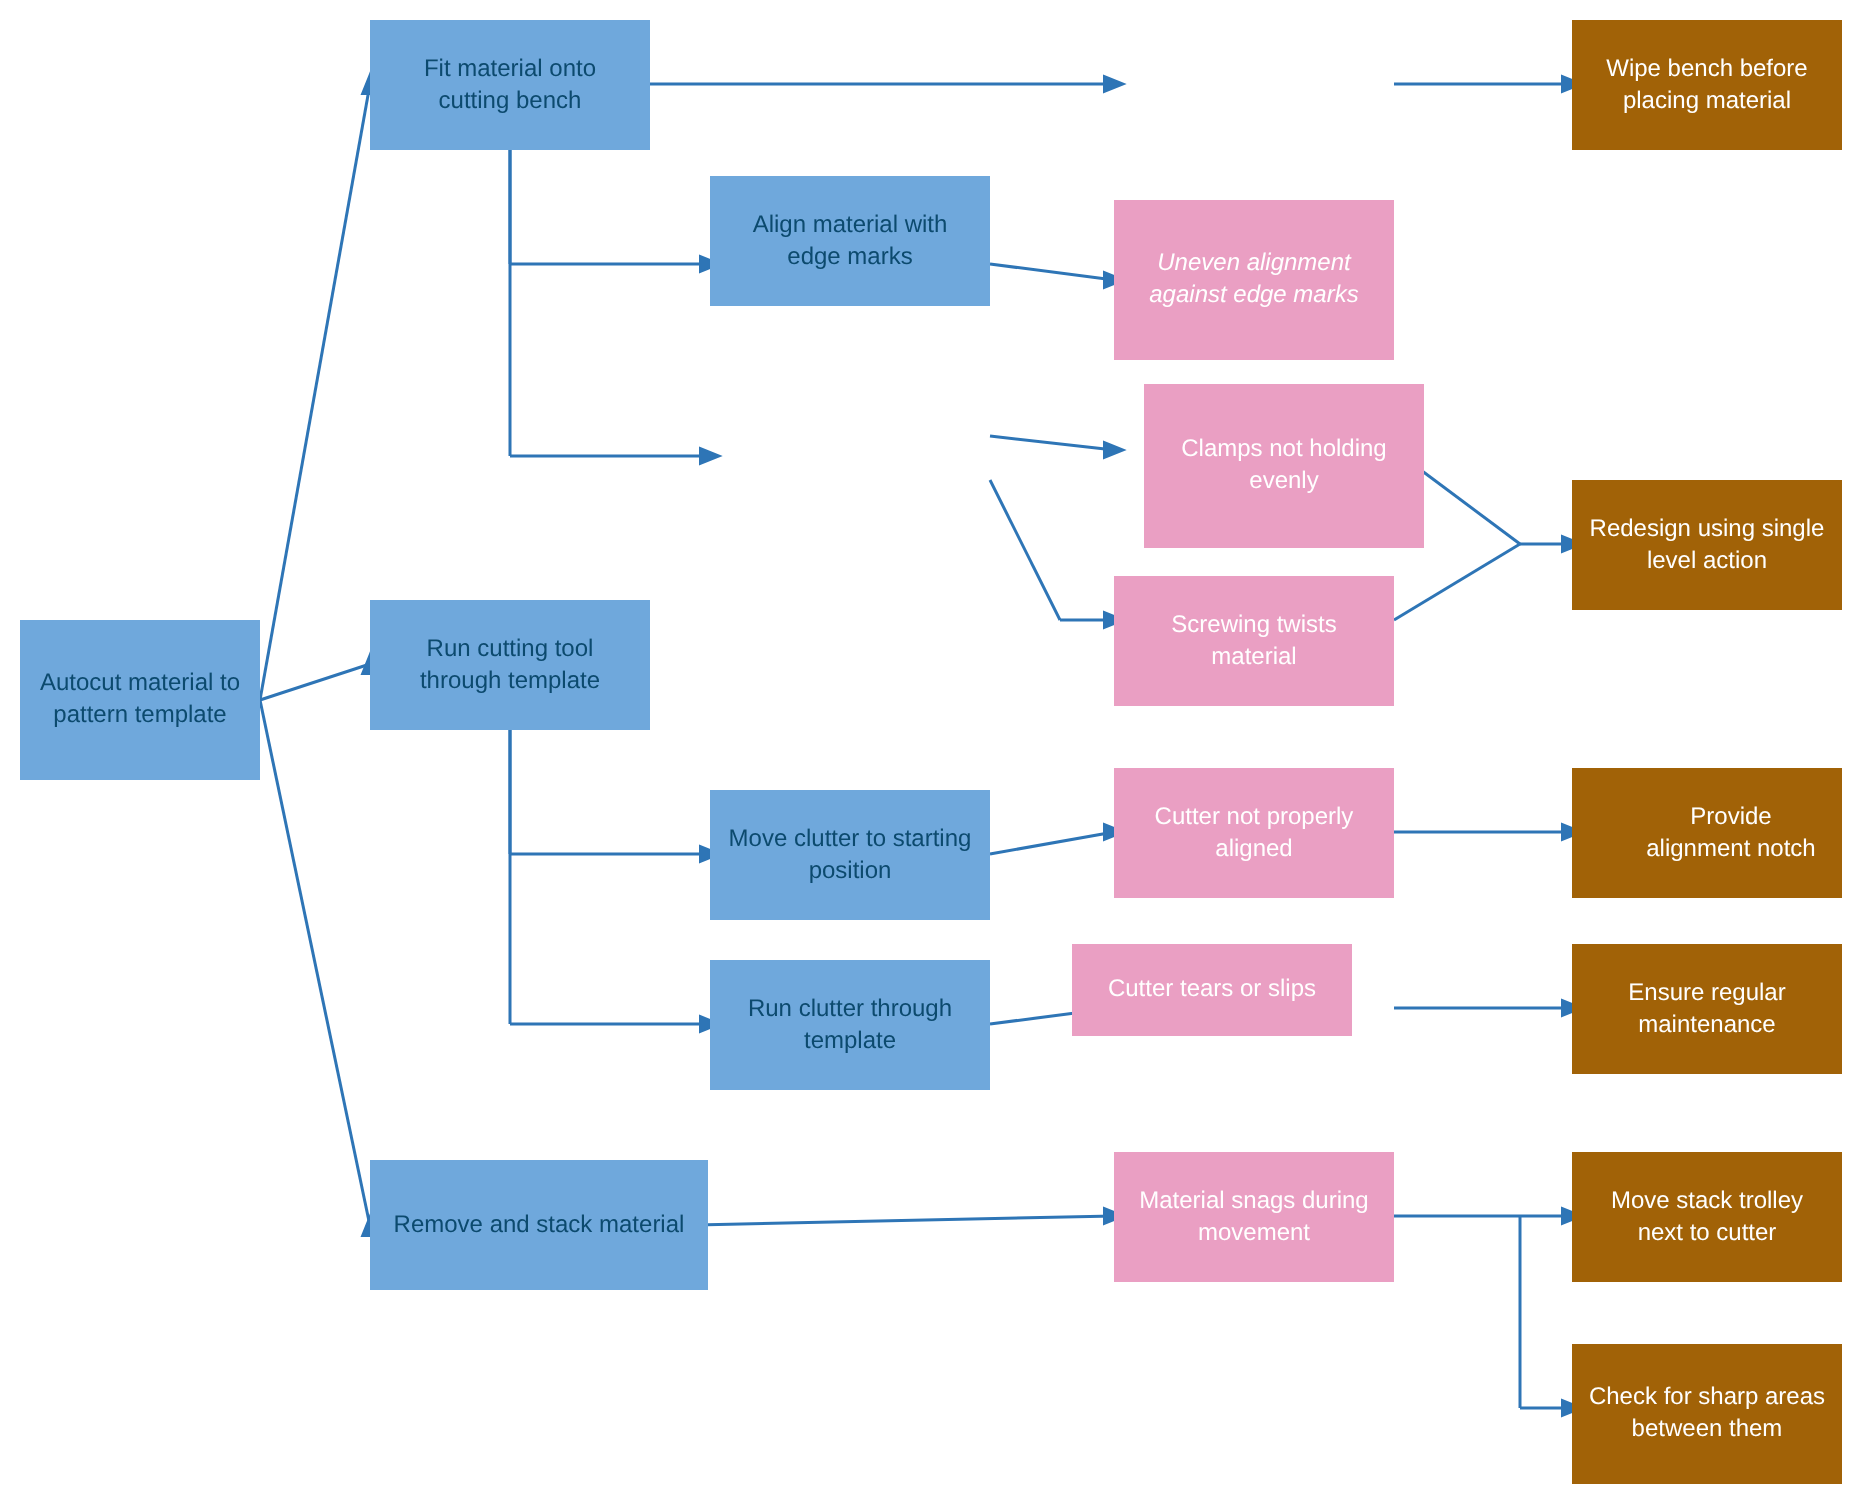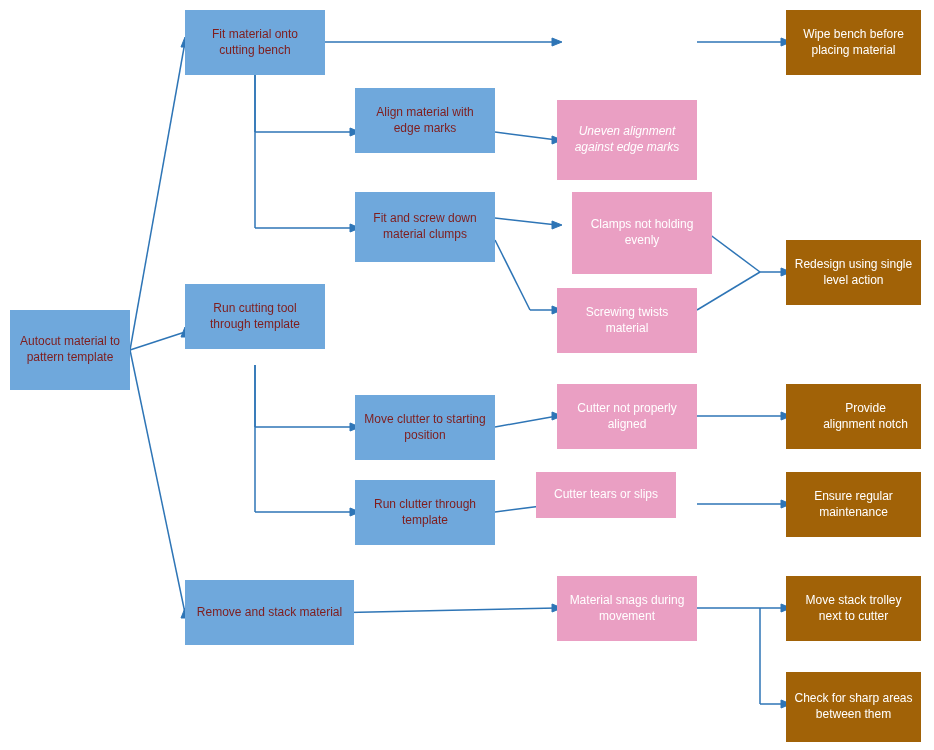--- a/index.html
+++ b/index.html
@@ -23,21 +23,21 @@
       align-items: center;
       justify-content: center;
       text-align: center;
       padding: 6px 8px;
       font-size: 12px;
       font-weight: normal;
       line-height: 1.3;
     }
     .node-blue {
       background-color: #6fa8dc;
-      color: #7f1d1d;
+      color: #0c4a6e;
     }
     .node-pink {
       background-color: #ea9fc3;
       color: #fff;
     }
     .node-teal {
       background-color: #a16207;
       color: #fff;
     }
     svg.arrows {
@@ -132,23 +132,22 @@
     <line x1="760" y1="704" x2="786" y2="704"></line>
     <polygon points="781,700 791,704 781,708"></polygon>
   </svg>
 
   <div class="node node-blue" style="left:10px;top:310px;width:120px;height:80px;">Autocut material to pattern template</div>
 
   <div class="node node-blue" style="left:185px;top:10px;width:140px;height:65px;">Fit material onto cutting bench</div>
 
   <div class="node node-blue" style="left:355px;top:88px;width:140px;height:65px;">Align material with edge marks</div>
 
-  <div class="node node-blue" style="left:355px;top:192px;width:140px;height:70px;">Fit and screw down material clumps</div>
 
-  <div class="node node-blue" style="left:185px;top:284px;width:140px;height:65px;">Run cutting tool through template</div>
+  <div class="node node-blue" style="left:185px;top:300px;width:140px;height:65px;">Run cutting tool through template</div>
 
   <div class="node node-blue" style="left:355px;top:395px;width:140px;height:65px;">Move clutter to starting position</div>
 
   <div class="node node-blue" style="left:355px;top:480px;width:140px;height:65px;">Run clutter through template</div>
 
   <div class="node node-blue" style="left:185px;top:580px;width:169px;height:65px;">Remove and stack material</div>
 
 
   <div class="node node-pink" style="left:557px;top:100px;width:140px;height:80px;font-style:italic;">Uneven alignment against edge marks</div>
 

